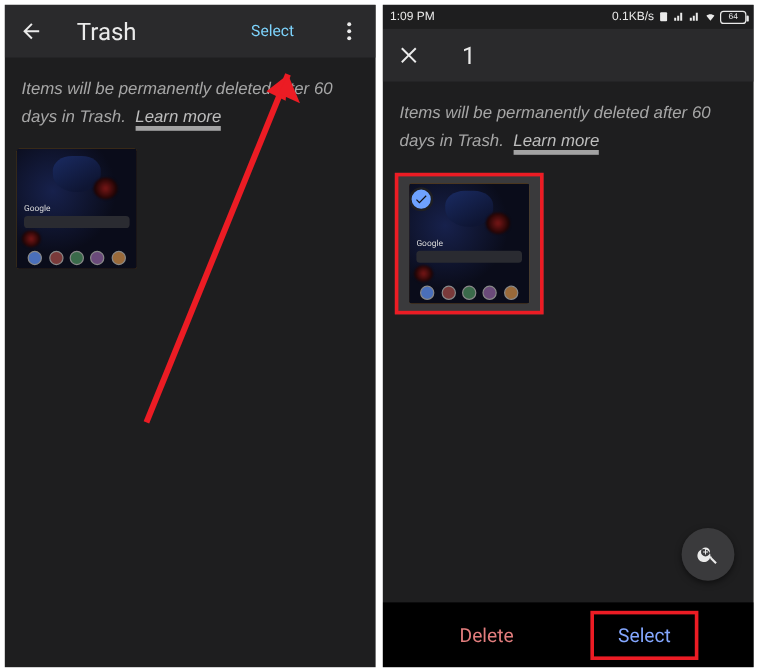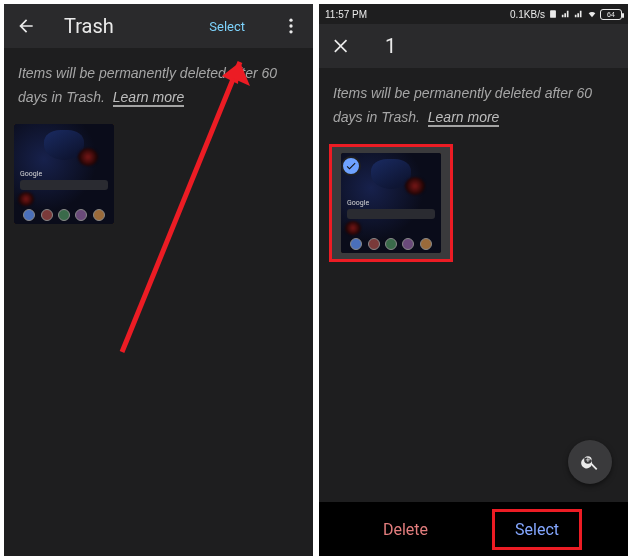--- a/index.html
+++ b/index.html
@@ -65,21 +65,21 @@
   .banner {
     padding: 14px 14px 10px 14px;
     font-size: 14px;
     color: #a6a6a6;
     font-family: "Comic Sans MS", cursive, sans-serif;
     font-style: italic;
     line-height: 1.7;
   }
   .banner .learn {
     color: #bdbdbd;
-    border-bottom: 2px solid #a3a3a3;
+    border-bottom: 4px solid #a3a3a3;
     margin-left: 4px;
     cursor:pointer;
   }
   .thumb-area { padding: 4px 10px; }
   .thumb {
     width: 100px; height:100px;
     position:relative;
     background:#a16207;
     border-radius:2px;
     overflow:hidden;
@@ -195,21 +195,21 @@
   <svg class="arrow" viewBox="0 0 200 320">
     <defs></defs>
     <line x1="60" y1="310" x2="178" y2="20" stroke="#ec1c24" stroke-width="5"></line>
     <polygon points="178,20 160,34 176,42" fill="#ec1c24"></polygon>
     <polygon points="178,20 188,44 170,36" fill="#ec1c24"></polygon>
   </svg>
 </div>
 
 <div class="phone">
   <div class="statusbar">
-    <span>11:57 PM</span>
+    <span>1:09 PM</span>
     <span class="right">
       <span>0.1KB/s</span>
       <svg class="sb-icon" viewBox="0 0 24 24">
           <rect x="5" y="3" width="14" height="18" rx="2"></rect>
         </svg>
       <svg class="sb-icon" viewBox="0 0 24 24">
           <path d="M2 20h4v-6H2v6zm6 0h4V10H8v10zm6 0h4V4h-4v16z"></path>
         </svg>
       <svg class="sb-icon" viewBox="0 0 24 24">
           <path d="M2 20h4v-6H2v6zm6 0h4V10H8v10zm6 0h4V4h-4v16z"></path>

